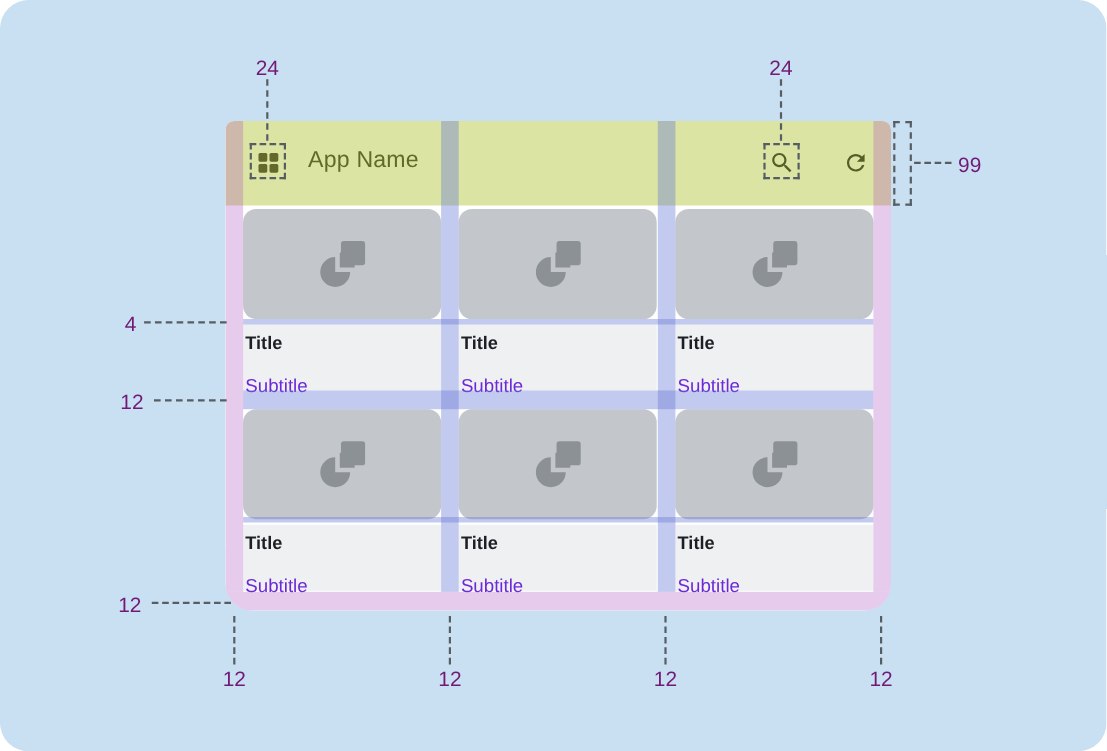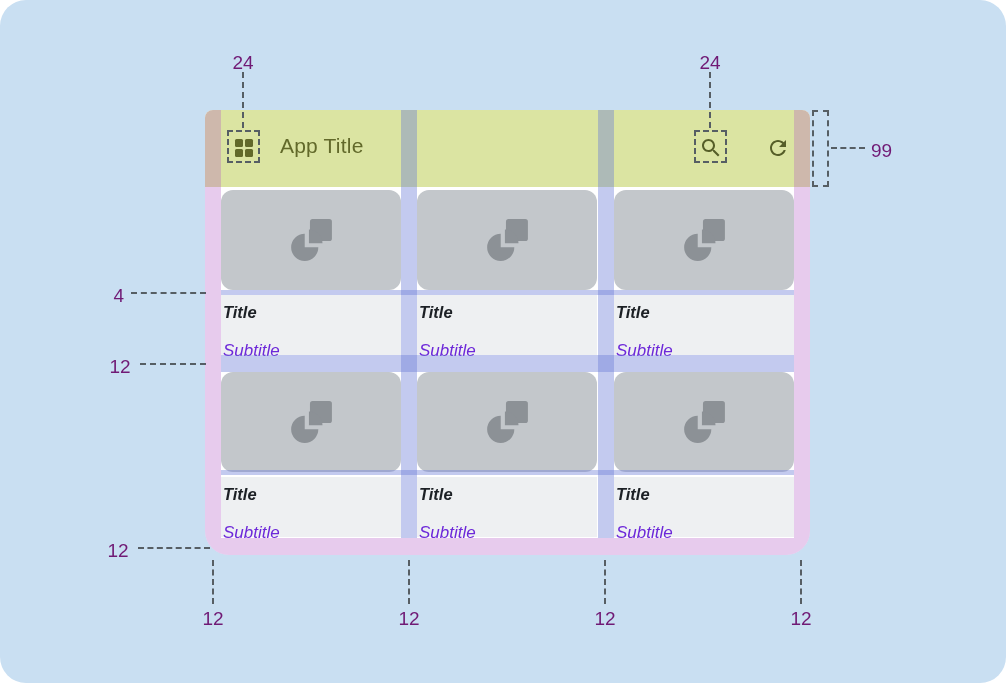--- a/index.html
+++ b/index.html
@@ -10,21 +10,21 @@
   .mockup{position:absolute;left:205px;top:110px;width:605px;height:445px;background:#ffffff;
           border-radius:8px 8px 24px 24px;overflow:hidden;}
   .appbar{position:relative;height:77px;background:#dbe4a2;}
   .appbar .icon{position:absolute;top:26px;width:24px;height:24px;}
   .icon svg{display:block;width:100%;height:100%;}
   .icon-apps{left:27px;}
   .icon-search{left:494px;}
   .icon-refresh{left:561px;}
   .appbar-title{position:absolute;left:75px;top:24px;font-size:21px;font-weight:500;color:#62692a;letter-spacing:.2px;}
 
-  .content{position:relative;height:312px;background:#ffffff;font-style:italic;}
+  .content{position:relative;height:312px;background:#ffffff;}
   .card{position:absolute;width:180px;}
   .c1{left:16px}.c2{left:212px}.c3{left:409px}
   .r1{top:3px}.r2{top:185px}
   .ph{height:100px;background:#c3c7cb;border-radius:12px;display:flex;align-items:center;justify-content:center;}
   .ph svg{width:46px;height:46px;}
   .txt{margin-top:5px;height:60px;background:#eef0f2;padding:7px 0 0 2px;box-sizing:border-box;}
   .card-title{font-size:16.5px;font-weight:700;color:#1c2025;line-height:1.25;}
   .card-subtitle{font-size:17px;color:#6d28d9;margin-top:18px;line-height:1.2;}
 
   
@@ -80,21 +80,21 @@
 
       <div class="appbar">
         <span class="icon icon-apps">
           <svg viewBox="0 0 24 24" fill="#62692a">
             <rect x="3" y="3" width="8" height="8" rx="1.5"></rect>
             <rect x="13" y="3" width="8" height="8" rx="1.5"></rect>
             <rect x="3" y="13" width="8" height="8" rx="1.5"></rect>
             <rect x="13" y="13" width="8" height="8" rx="1.5"></rect>
           </svg>
         </span>
-        <div class="appbar-title">App Title</div>
+        <div class="appbar-title">App Name</div>
         <span class="icon icon-search">
           <svg viewBox="0 0 24 24" fill="#565e28">
             <path d="M15.5 14h-.79l-.28-.27C15.41 12.59 16 11.11 16 9.5 16 5.91 13.09 3 9.5 3S3 5.91 3 9.5 5.91 16 9.5 16c1.61 0 3.09-.59 4.23-1.57l.27.28v.79l5 5L20.49 19l-5-5zm-6 0C7.01 14 5 11.99 5 9.5S7.01 5 9.5 5 14 7.01 14 9.5 11.99 14 9.5 14z"></path>
           </svg>
         </span>
         <span class="icon icon-refresh">
           <svg viewBox="0 0 24 24" fill="#565e28">
             <path d="M17.65 6.35C16.2 4.9 14.21 4 12 4c-4.42 0-7.99 3.58-8 8s3.57 8 8 8c3.73 0 6.84-2.55 7.73-6h-2.08c-.82 2.33-3.04 4-5.65 4-3.31 0-6-2.69-6-6s2.69-6 6-6c1.66 0 3.14.69 4.22 1.78L13 11h7V4l-2.35 2.35z"></path>
           </svg>
         </span>

